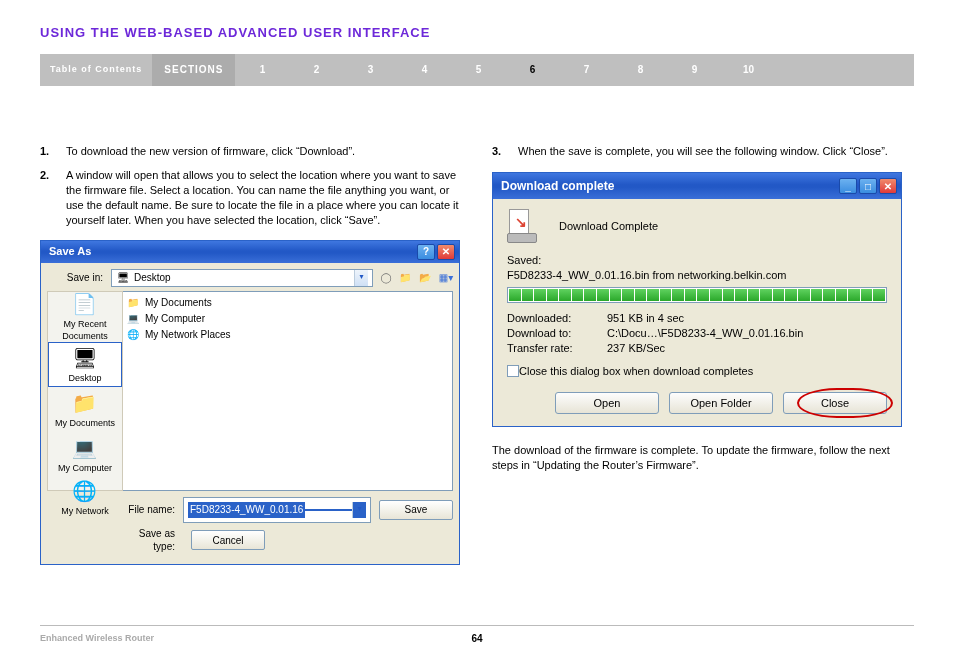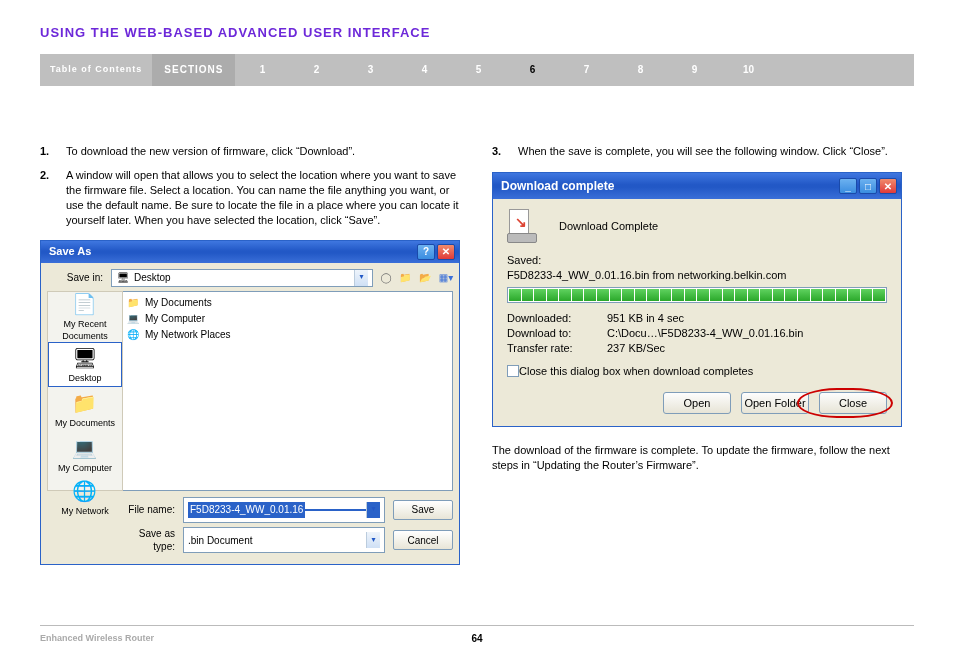--- a/index.html
+++ b/index.html
@@ -99,21 +99,21 @@
     padding: 4px; font-size: 10px;
   }
   .file-item { display:flex; align-items:center; gap:4px; margin-bottom:2px;}
   .bottom-rows { margin-top: 6px; }
   .input-box {
     flex: 1; height: 18px; border: 1px solid #7f9db9; background: #fff;
     display:flex; align-items:center; padding: 12px 4px; font-size: 10px;
   }
   .input-box.sel span { background:#2a62c8; color:#fff; padding:1px 2px; }
   .xp-btn {
-    width: 60px; height: 20px; border: 1px solid #7f9db9; border-radius: 2px;
+    width: 74px; height: 20px; border: 1px solid #7f9db9; border-radius: 2px;
     background: linear-gradient(#fff,#e8e5d7); font-size: 10px; margin-left: 8px;
     display:flex; align-items:center; justify-content:center;
   }
   
   .dlc {
     width: 410px; border: 1px solid #2a62c8; background:#ece9d8;
     margin-top: 14px;
   }
   .dlc .titlebar { height: 26px; font-size:12px;}
   .title-min { background: linear-gradient(#6cb1f0,#3a8de0); color:#fff; }
@@ -130,21 +130,21 @@
   .info-rows .lbl { display:inline-block; width: 100px; }
   .progress {
     height: 16px; border:1px solid #7f9db9; background:#fff; margin:4px 0 8px 0;
     display:flex; gap:1px; padding:1px;
   }
   .progress .seg { flex:1; background: linear-gradient(#5fd25f,#2aa82a); }
   .chk { display:flex; align-items:center; margin-top:8px; font-size:11px;}
   .chkbox { width:12px; height:12px; border:1px solid #7f9db9; background:#fff;}
   .dlc-btns { display:flex; justify-content:flex-end; gap:10px; margin-top:14px;}
   .dlc-btn {
-    width: 68px; height: 22px; border:1px solid #7f9db9; border-radius:3px;
+    width: 104px; height: 22px; border:1px solid #7f9db9; border-radius:3px;
     background: linear-gradient(#fdfdfd,#e7e4d6); font-size:11px;
     display:flex; align-items:center; justify-content:center;
   }
   .circle-mark {
     position:absolute; border:2px solid #c00; border-radius:50%/60%;
     pointer-events:none;
   }
   .after-text { margin-top: 16px; font-size:11px; }
   .footer {
     position:absolute; left:40px; right:40px; bottom:24px;
@@ -255,25 +255,20 @@
             <div class="input-box sel">
                 <span>F5D8233-4_WW_0.01.16</span>
                 <span style="flex:1"></span>
                 <span class="dd-arrow"></span>
               </div>
             <div class="xp-btn">Save</div>
           </div>
           <div class="saveas-row">
             <div style="width:76px"></div>
             <span class="saveas-label" style="width:60px">Save as type:</span>
-            <div class="input-box">
-                <span>.bin Document</span>
-                <span style="flex:1"></span>
-                <span class="dd-arrow"></span>
-              </div>
             <div class="xp-btn">Cancel</div>
           </div>
         </div>
       </div>
     </div>
   </div>
 
   <div class="col" style="position:relative">
     <div class="step">
       <span class="step-num">3.</span>

